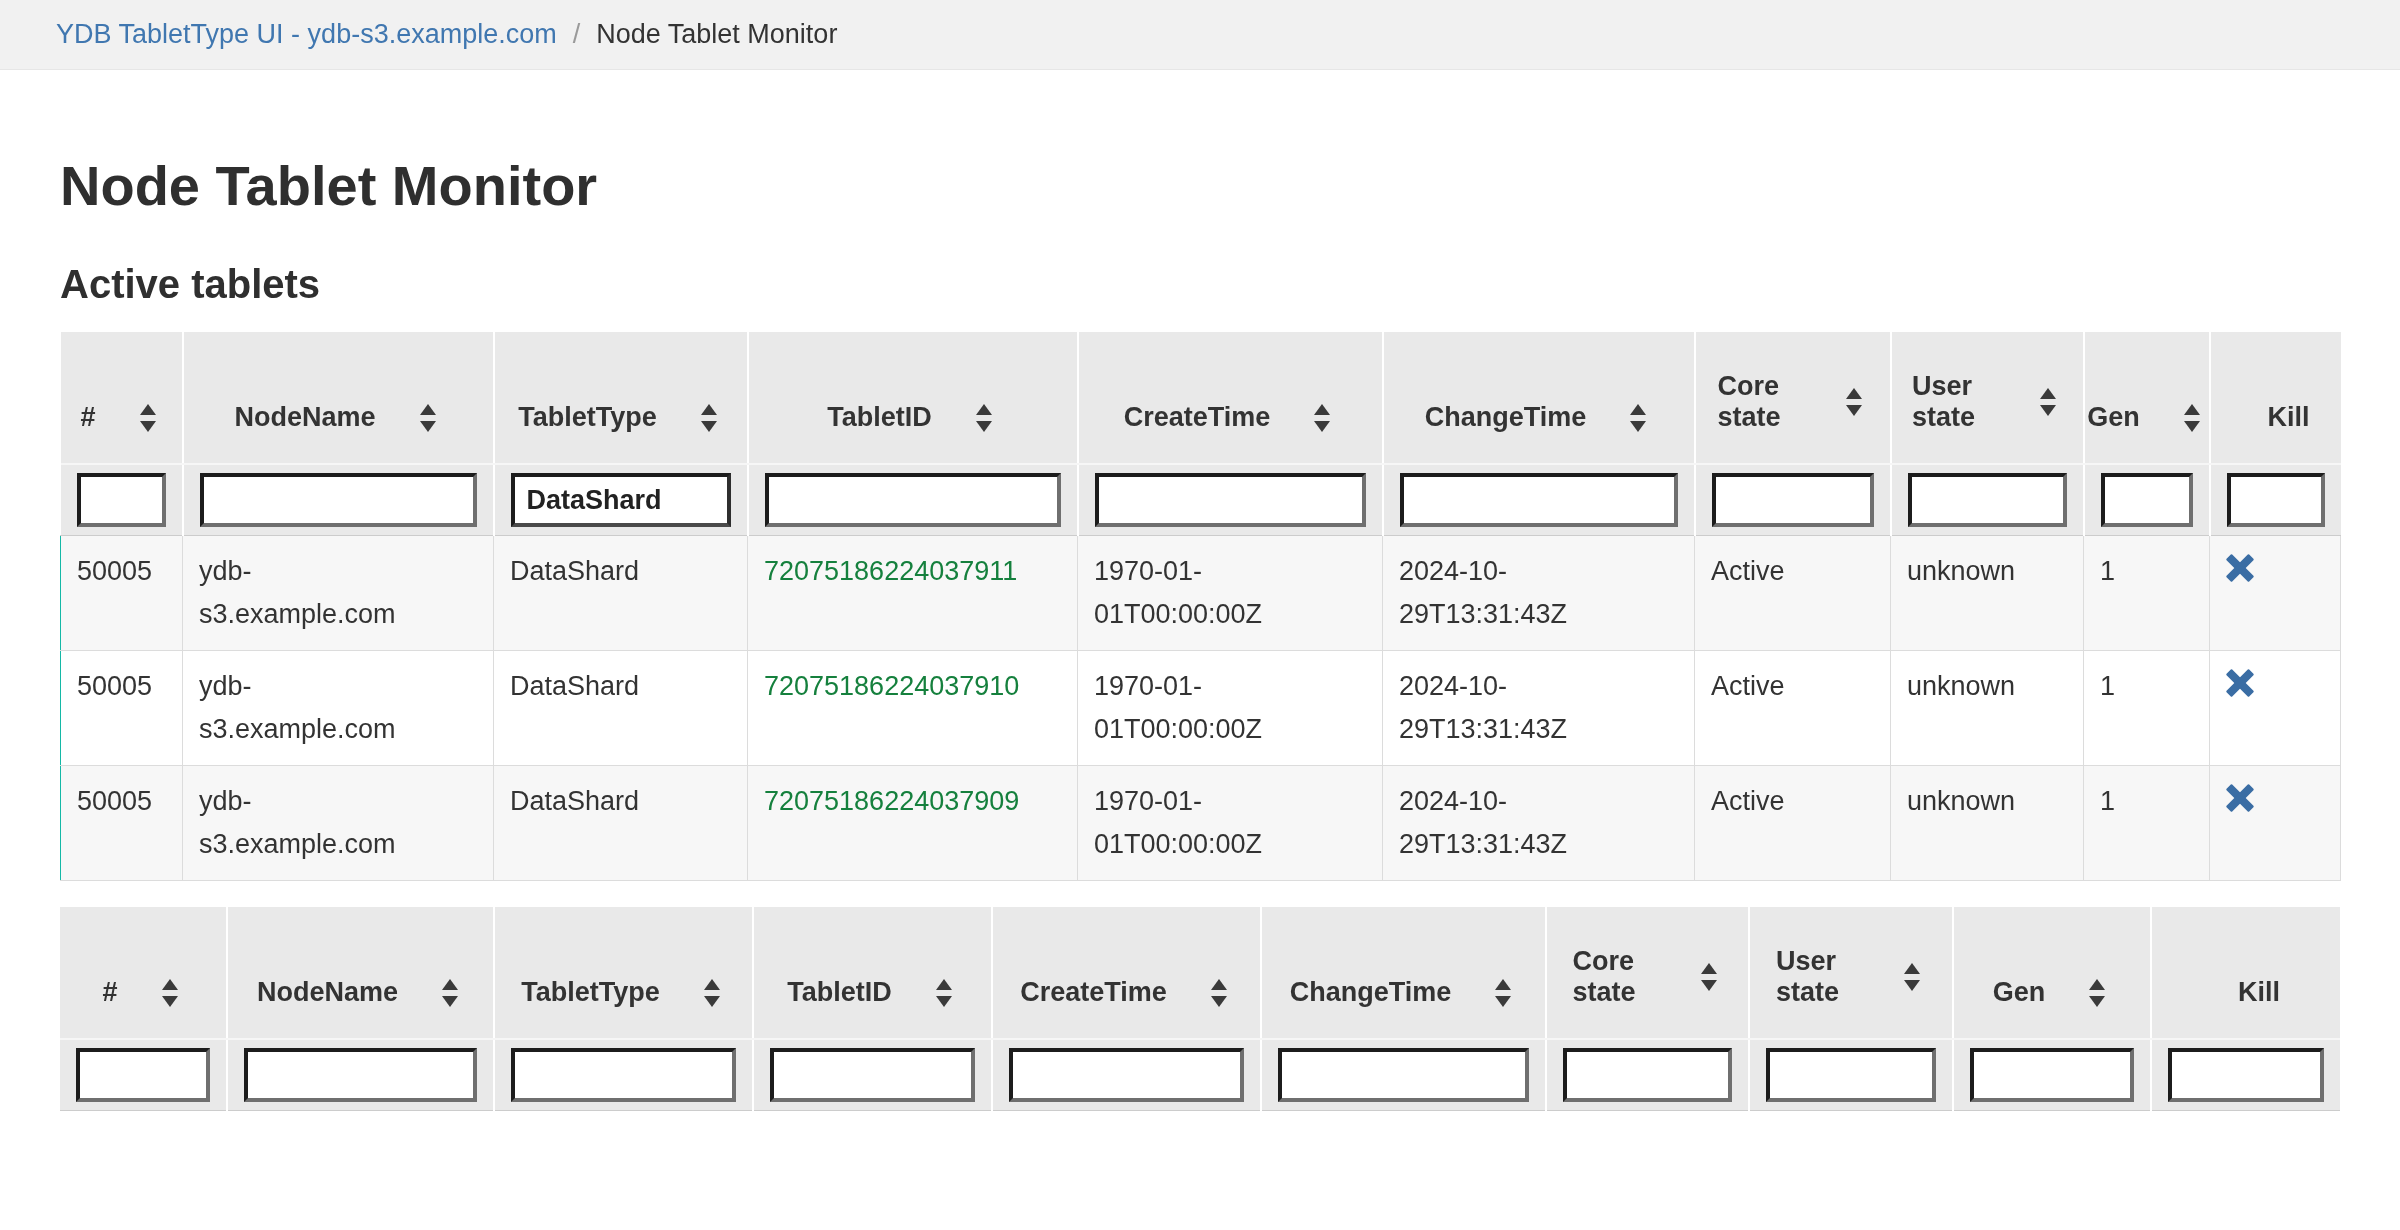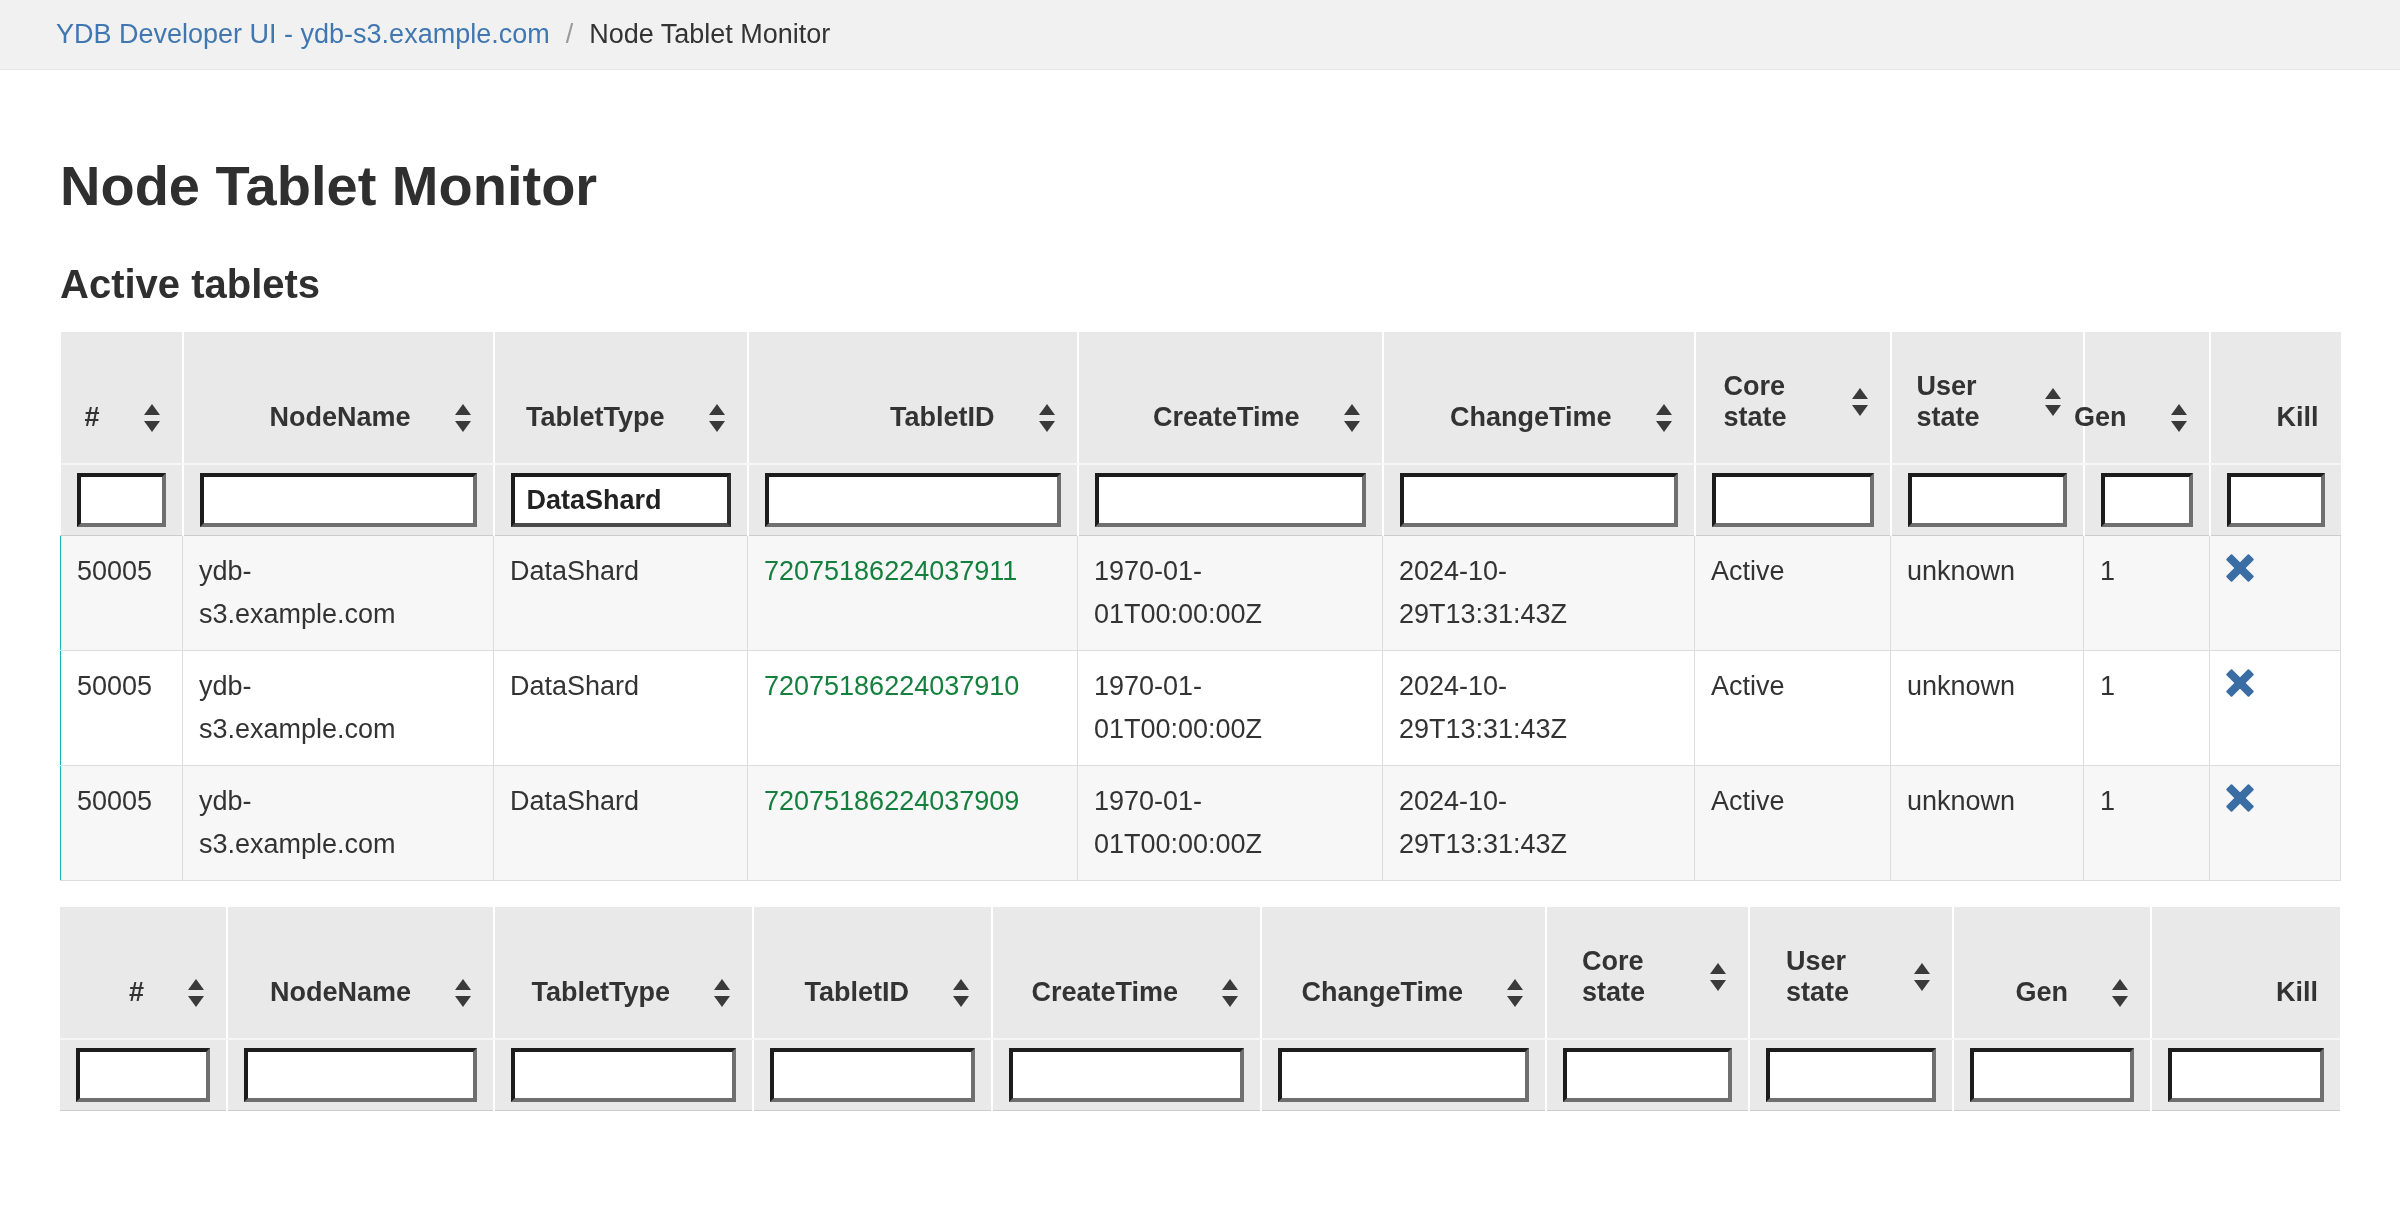--- a/index.html
+++ b/index.html
@@ -24,21 +24,21 @@
   
   table.tab-table { margin-top:26px; width:2280px; table-layout:fixed;
                     border-collapse:collapse; font-size:27px; }
 
   
   .tab-table thead th { background:#e9e9e9; height:132px; vertical-align:bottom;
                         padding:0 22px 30px 16px; text-align:left;
                         border-right:2px solid #fff; border-bottom:2px solid #f6f6f6;
                         font-weight:700; color:#333; cursor:pointer; }
   .tab-table thead th:last-child { border-right:none; cursor:default;padding-left:48px; }
-  .th-inner { display:flex; justify-content:flex-end; align-items:center;gap:36px; }
+  .th-inner { display:flex; justify-content:center; align-items:center;gap:36px; }
   .th-label { font-size:27px; }
   .th-label.two-line { display:block; width:84px; }
 
   .sort-icon { display:inline-flex; flex-direction:column; align-items:center;
                row-gap:6px; margin-left:8px; flex:0 0 auto; }
   .tri { width:0; height:0; border-left:8px solid transparent;
          border-right:8px solid transparent; display:block; }
   .tri.up   { border-bottom:11px solid #3a3a3a; }
   .tri.down { border-top:11px solid #3a3a3a; }
 
@@ -70,21 +70,21 @@
   .kill-x::before, .kill-x::after { content:""; position:absolute; top:10px; left:-2px;
                                     width:32px; height:8px; background:#3a6da4;
                                     border-radius:1px; }
   .kill-x::before { transform:rotate(45deg); }
   .kill-x::after  { transform:rotate(-45deg); }
 </style>
 </head>
 <body>
 
 <div class="crumbs">
-  <a class="crumb-link" href="#">YDB Developer UI - ydb-s3.example.com</a>
+  <a class="crumb-link" href="#">YDB TabletType UI - ydb-s3.example.com</a>
   <span class="crumb-sep">/</span>
   <span class="crumb-cur">Node Tablet Monitor</span>
 </div>
 
 <div class="main">
 
   <h1 class="page-title">Node Tablet Monitor</h1>
 
   <h2 class="section-title">Active tablets</h2>
 

